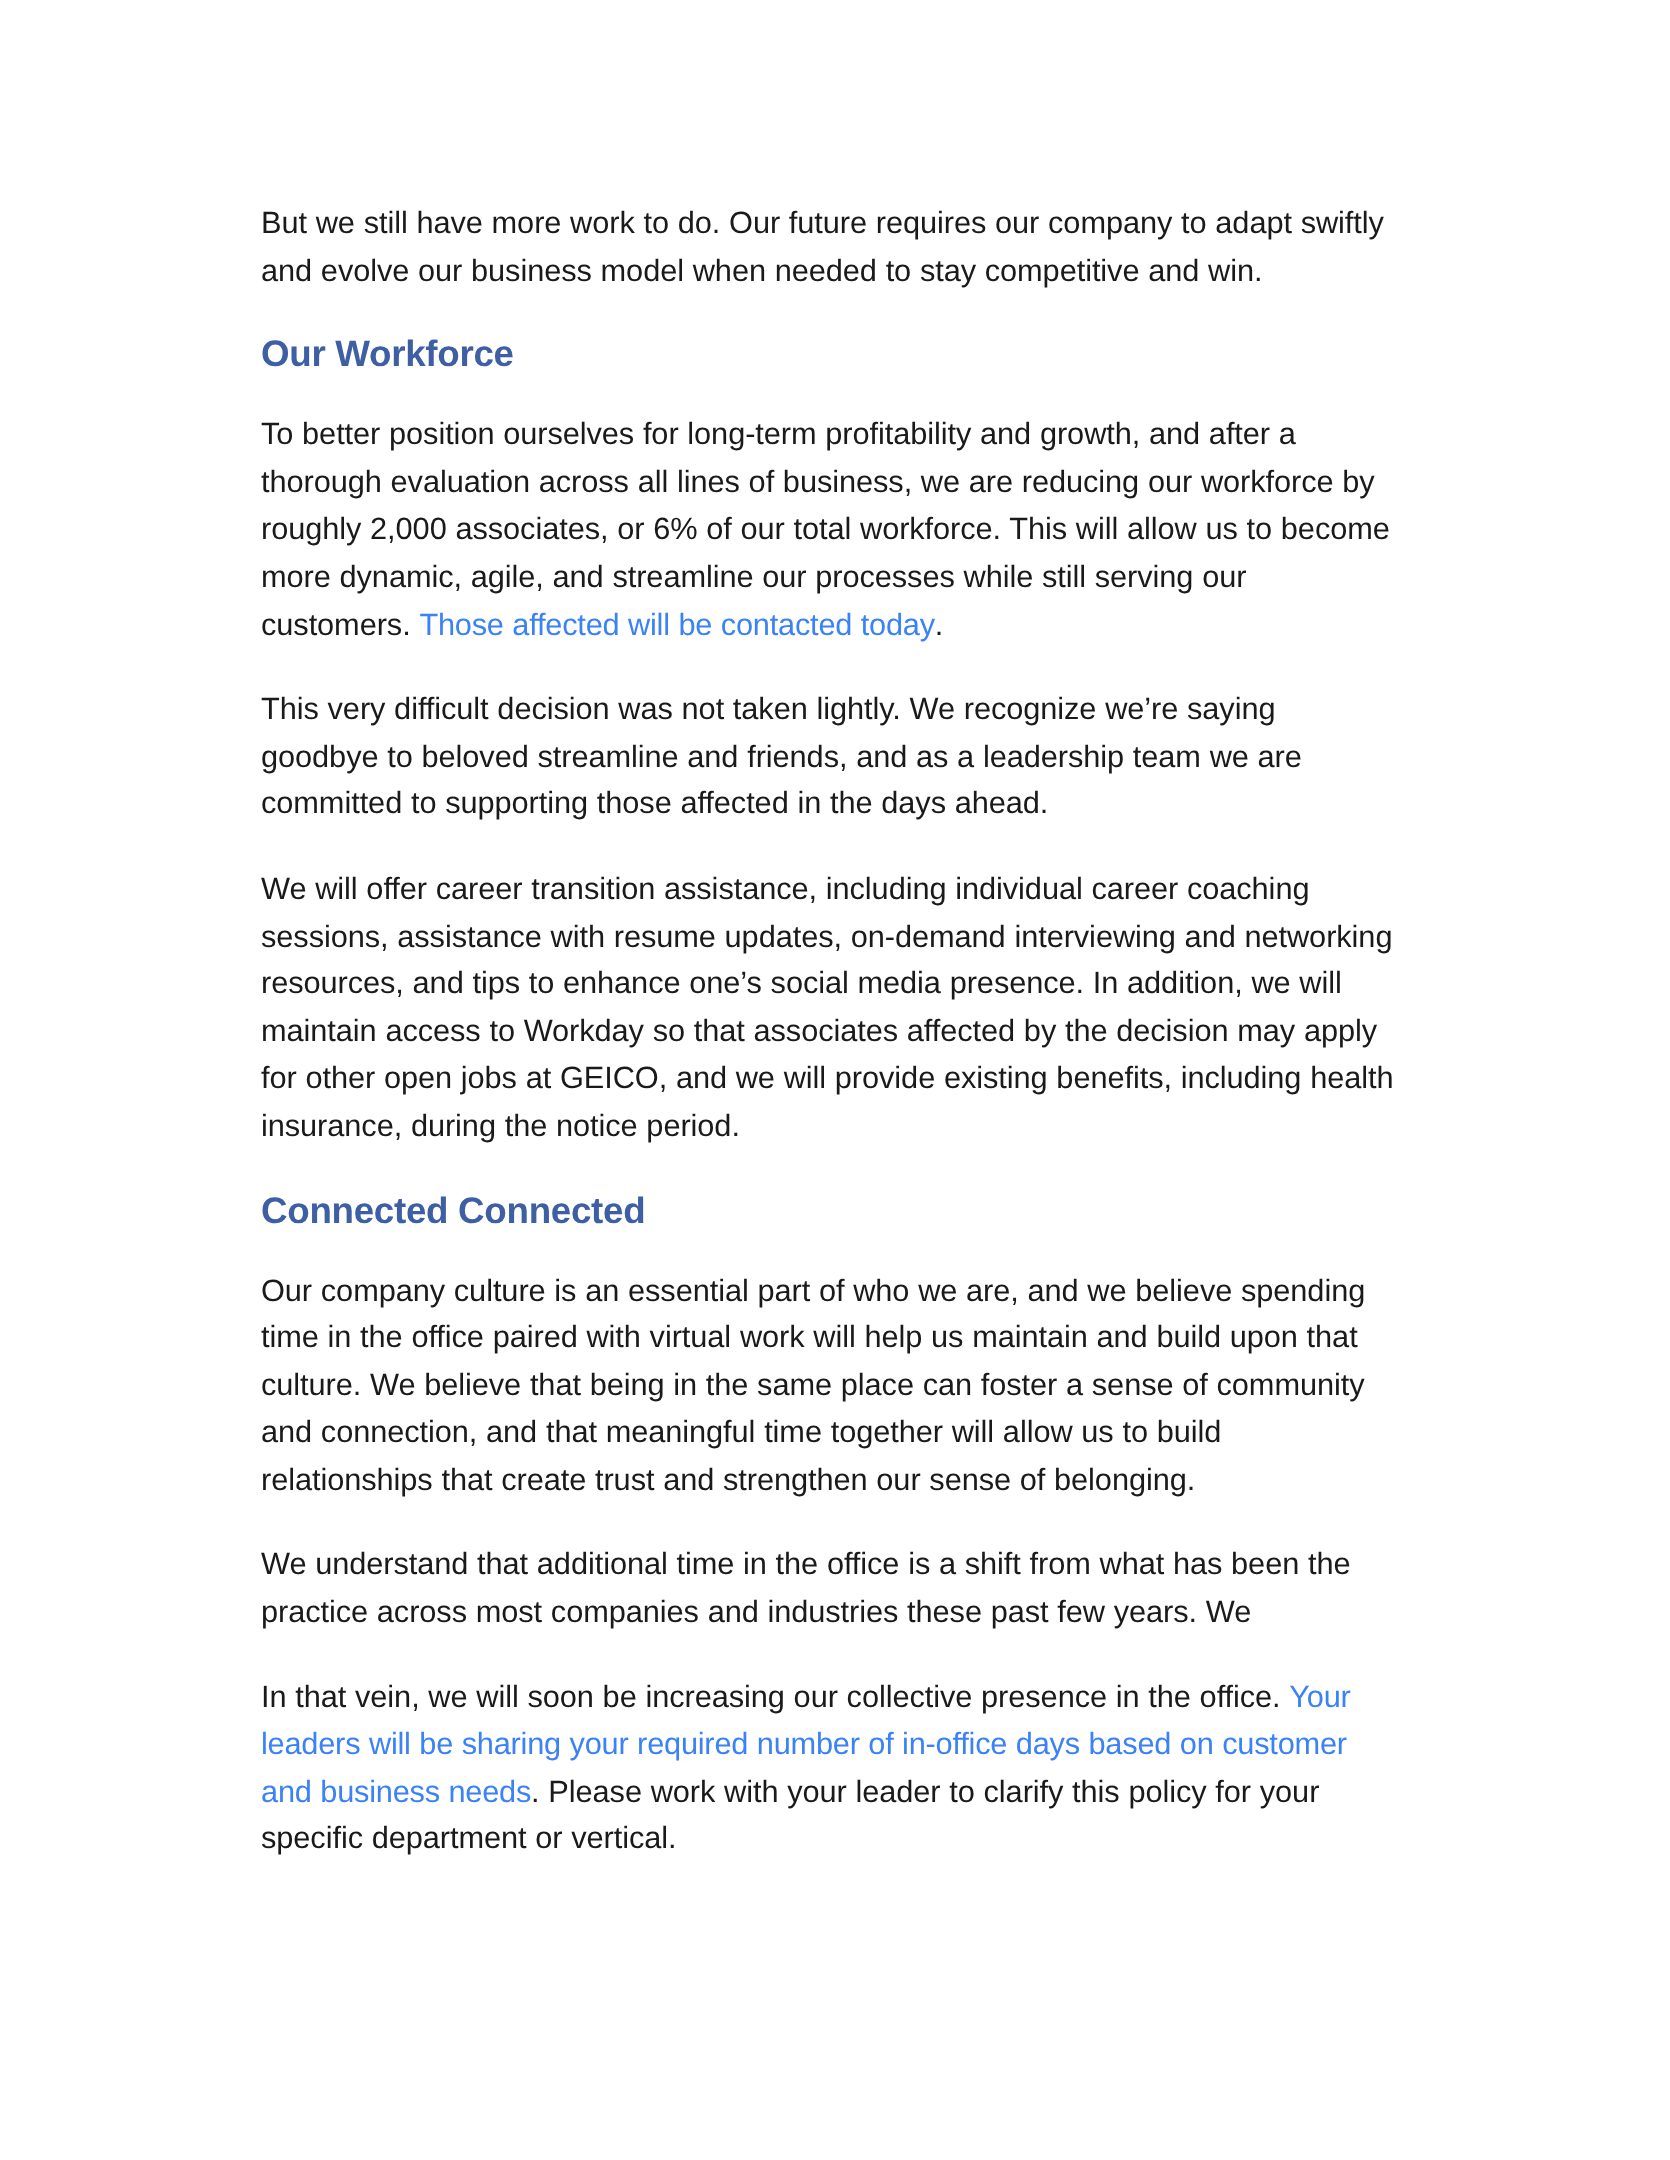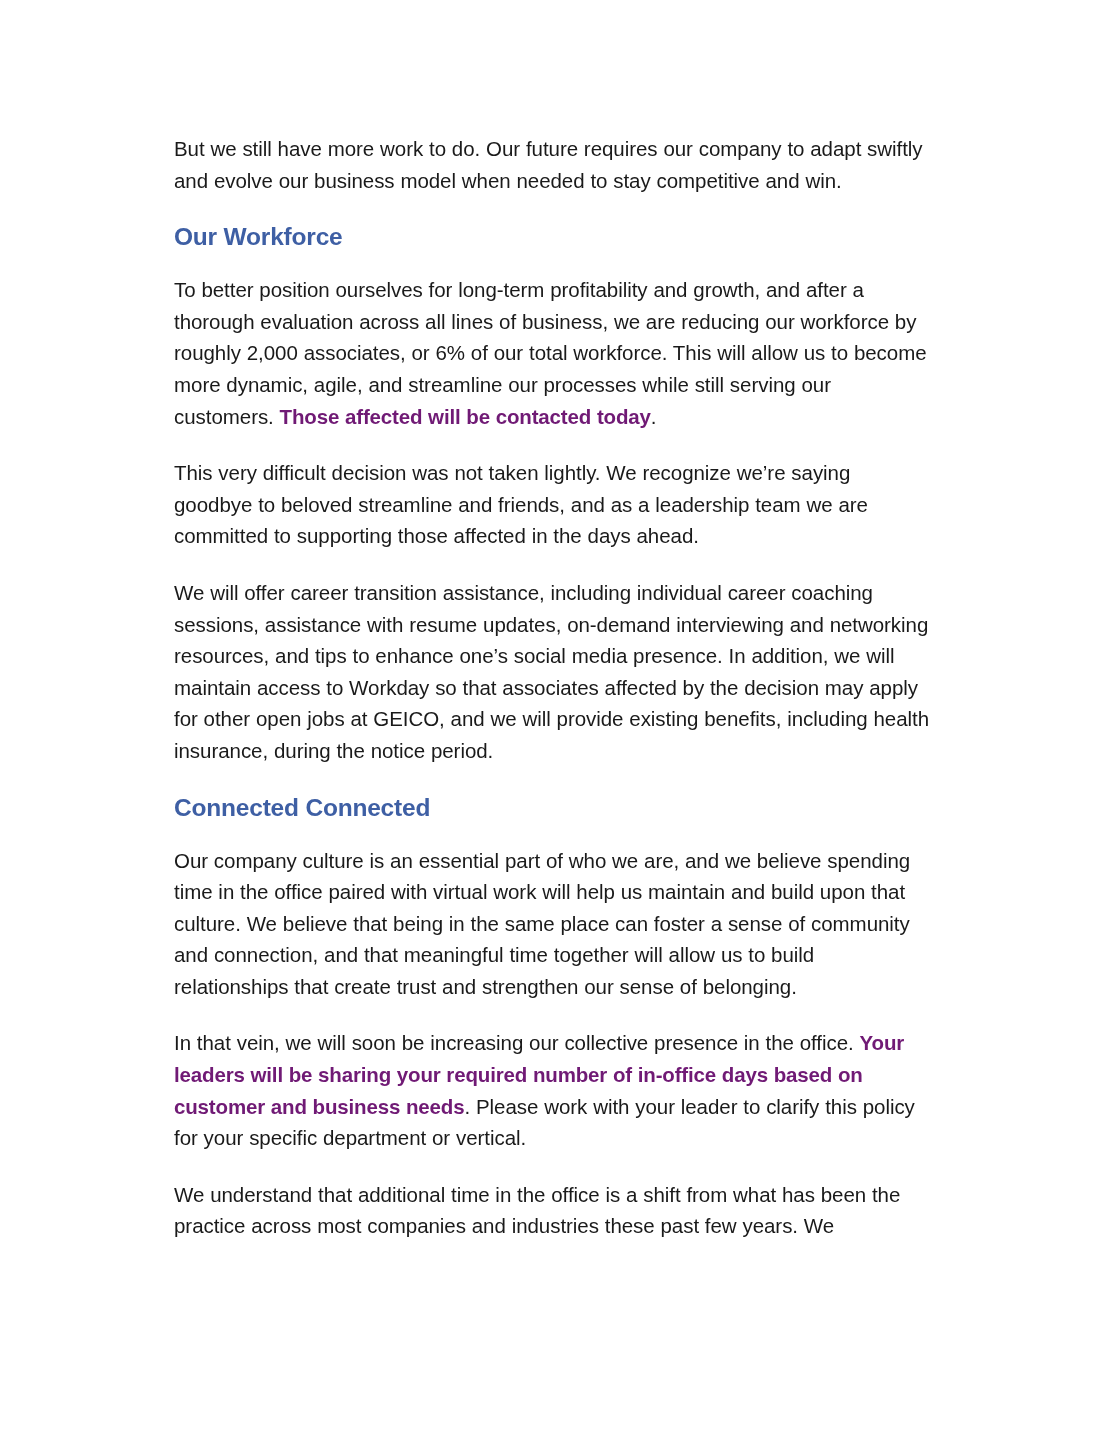--- a/index.html
+++ b/index.html
@@ -41,22 +41,22 @@
   }
   h2.section-heading {
     margin: 2px 0 22px 0;
     font-size: 24.5px;
     line-height: 31px;
     font-weight: 700;
     color: #3e5fa4;
     letter-spacing: -0.2px;
   }
   .bold {
-    font-weight: 700;
-    color: #701a75;
+    font-weight: 400;
+    color: #3b82f6;
     letter-spacing: -0.15px;
   }
 </style>
 </head>
 <body>
 
 <div class="page">
   <div class="content">
 
     <p class="para">But we still have more work to do. Our future requires our company to adapt swiftly and evolve our business model when needed to stay competitive and win.</p>
@@ -66,18 +66,18 @@
     <p class="para"><span>To better position ourselves for long-term profitability and growth, and after a thorough evaluation across all lines of business, we are reducing our workforce by roughly 2,000 associates, or 6% of our total workforce. This will allow us to become more dynamic, agile, and streamline our processes while still serving our customers. </span><span class="bold">Those affected will be contacted today</span><span>.</span></p>
 
     <p class="para">This very difficult decision was not taken lightly. We recognize we’re saying goodbye to beloved streamline and friends, and as a leadership team we are committed to supporting those affected in the days ahead.</p>
 
     <p class="para">We will offer career transition assistance, including individual career coaching sessions, assistance with resume updates, on-demand interviewing and networking resources, and tips to enhance one’s social media presence. In addition, we will maintain access to Workday so that associates affected by the decision may apply for other open jobs at GEICO, and we will provide existing benefits, including health insurance, during the notice period.</p>
 
     <h2 class="section-heading">Connected Connected</h2>
 
     <p class="para">Our company culture is an essential part of who we are, and we believe spending time in the office paired with virtual work will help us maintain and build upon that culture. We believe that being in the same place can foster a sense of community and connection, and that meaningful time together will allow us to build relationships that create trust and strengthen our sense of belonging.</p>
 
+    <p class="para">We understand that additional time in the office is a shift from what has been the practice across most companies and industries these past few years. We</p>
+
     <p class="para"><span>In that vein, we will soon be increasing our collective presence in the office. </span><span class="bold">Your leaders will be sharing your required number of in-office days based on customer and business needs</span><span>. Please work with your leader to clarify this policy for your specific department or vertical.</span></p>
-
-    <p class="para">We understand that additional time in the office is a shift from what has been the practice across most companies and industries these past few years. We</p>
 
   </div>
 </div>
 
 </body></html>

